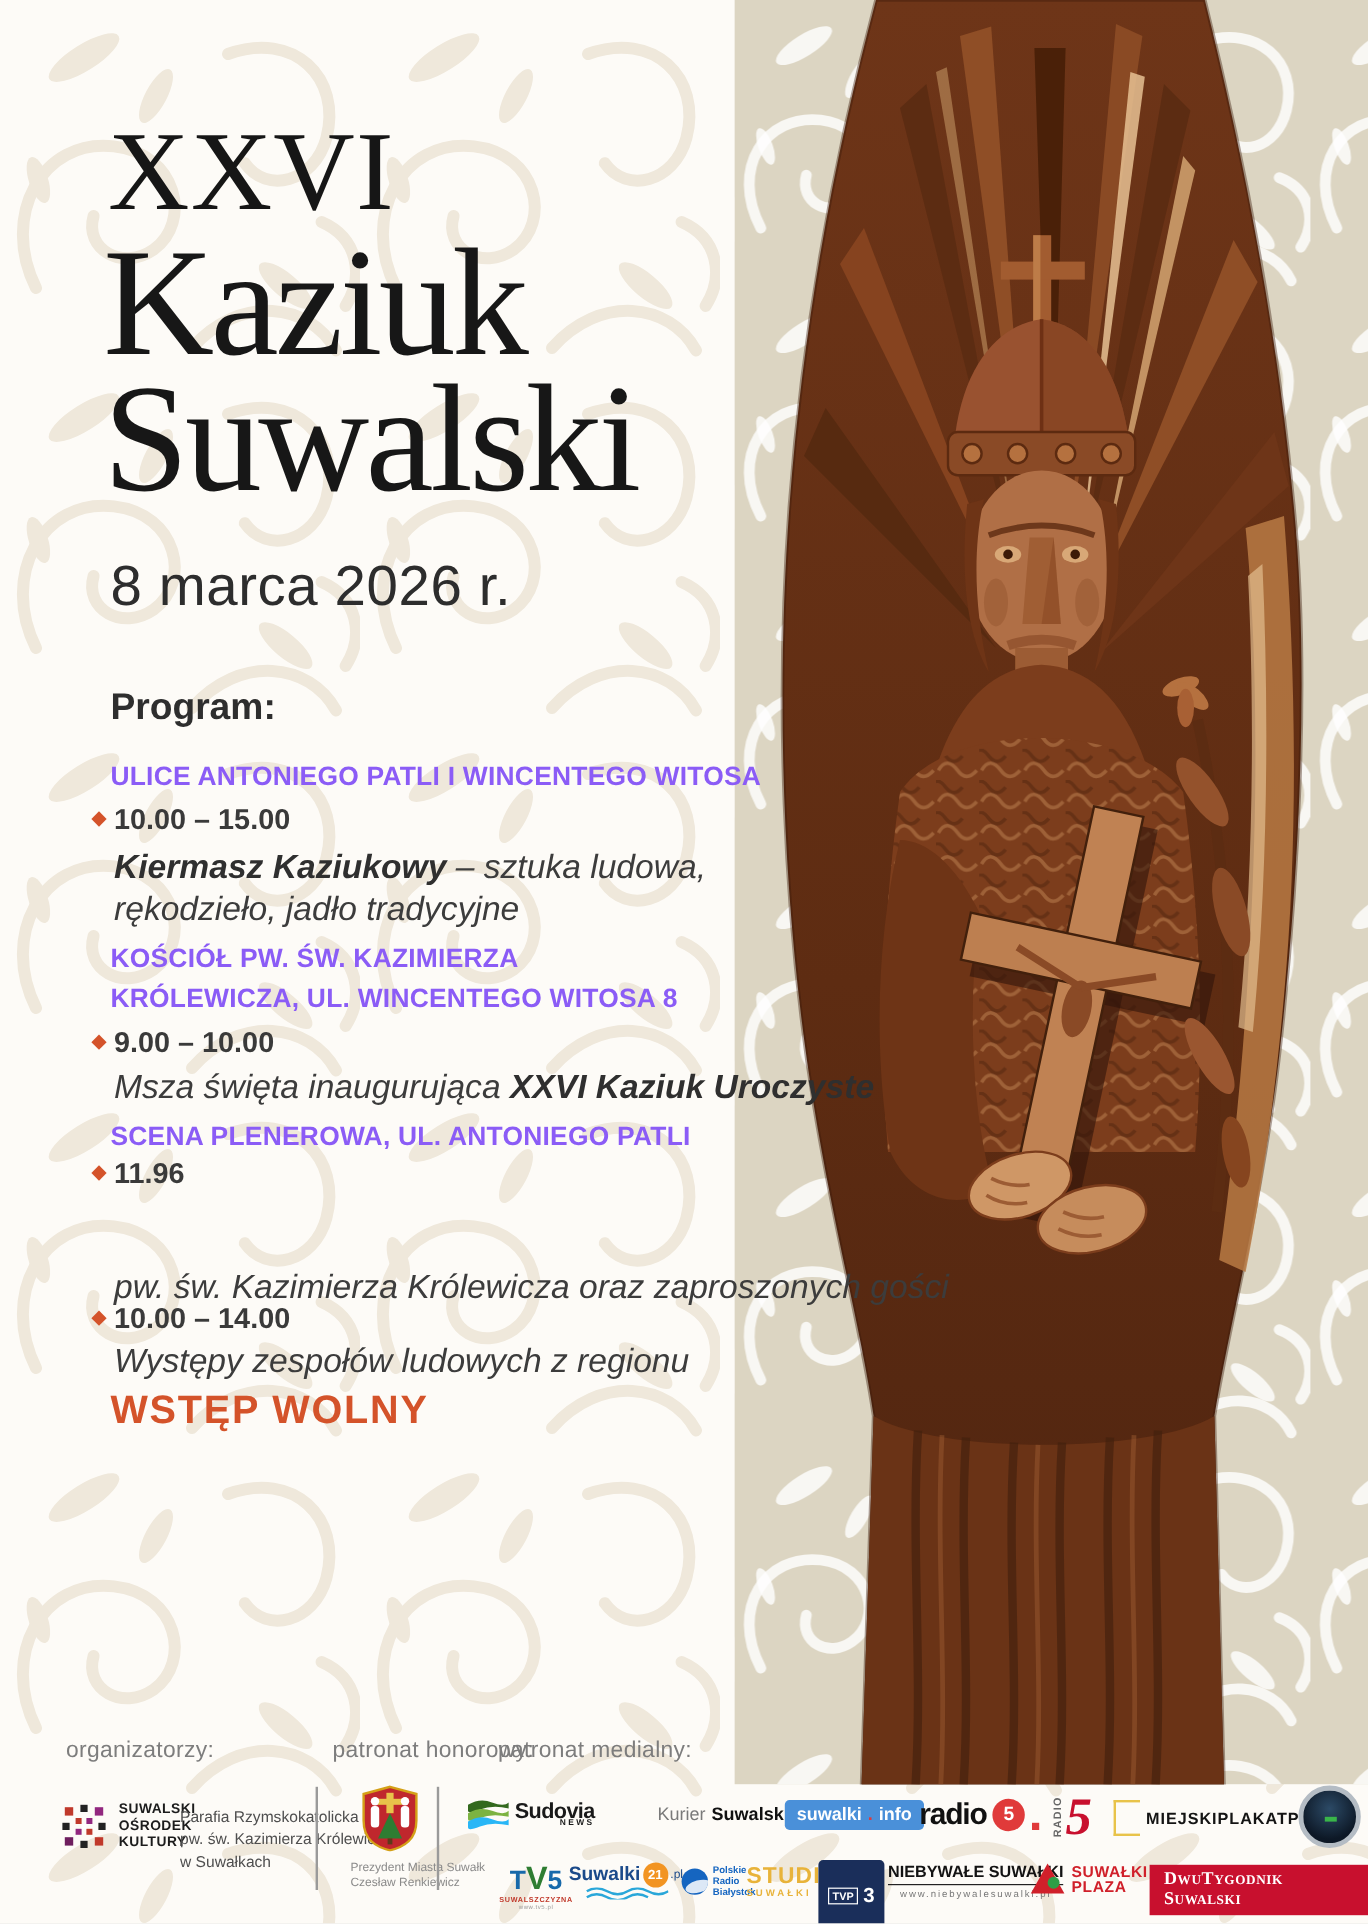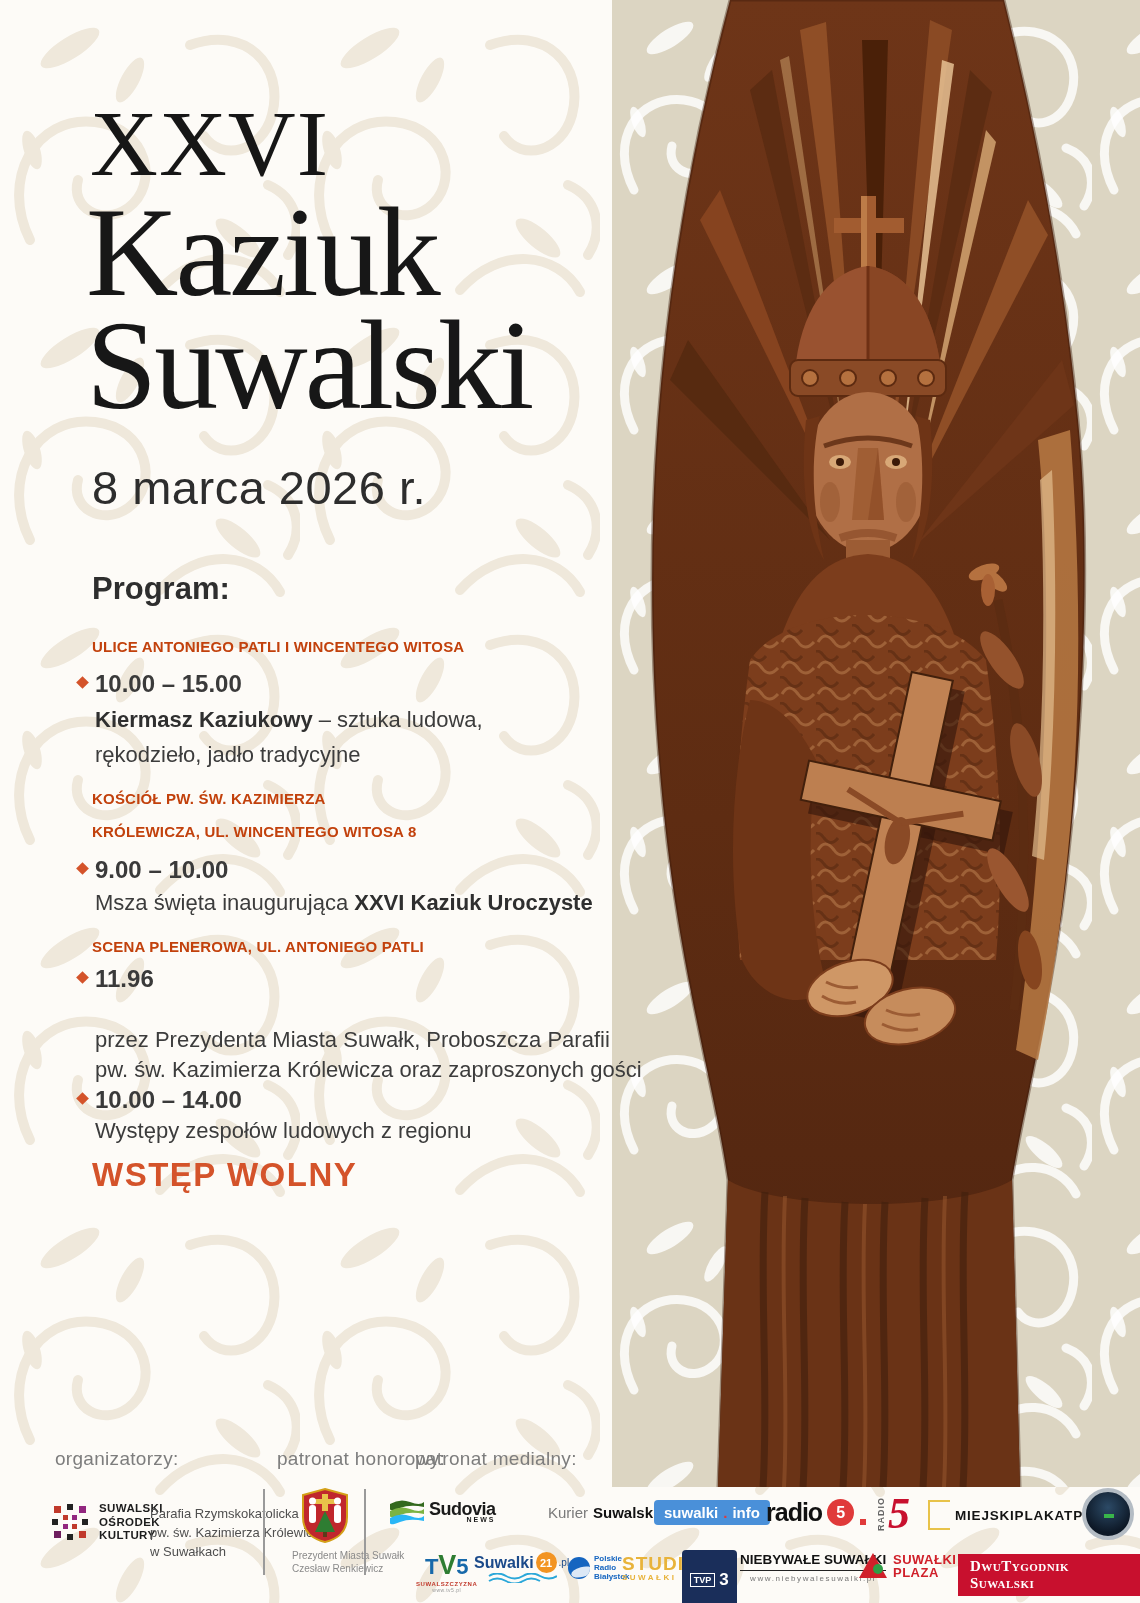--- a/index.html
+++ b/index.html
@@ -11,24 +11,24 @@
   .bg-svg{position:absolute;top:0;left:0;}
   .right-band{position:absolute;left:612px;top:0;width:528px;height:1487px;}
   .statue{position:absolute;left:600px;top:0;width:540px;height:1487px;}
 
   
   .abs{position:absolute;}
   .edition{left:90px;top:96px;font-family:"Liberation Serif",serif;font-size:94px;line-height:1;color:#161616;letter-spacing:1px;}
   .title{left:86px;top:196px;font-family:"Liberation Serif",serif;font-size:128px;line-height:113px;color:#171717;letter-spacing:-3px;}
   .date{left:92px;top:460px;font-size:47px;color:#2d2d2d;letter-spacing:.5px;}
   .program-label{left:92px;top:571px;font-size:31px;font-weight:bold;color:#2e2e2e;}
-  .venue{left:92px;font-size:15px;font-weight:bold;color:#c2410c;line-height:33px;letter-spacing:.2px;}
+  .venue{left:92px;font-size:22px;font-weight:bold;color:#8b5cf6;line-height:33px;letter-spacing:.2px;}
   .time-row{left:95px;font-size:24px;font-weight:bold;color:#3a3a3a;}
   .diamond{position:absolute;left:-17px;top:8px;width:9px;height:9px;background:#d4532a;transform:rotate(45deg);}
-  .desc{left:95px;font-size:22px;color:#3c3c3c;}
+  .desc{left:95px;font-size:28px;color:#3c3c3c;font-style:italic;}
   .desc .b{font-weight:bold;color:#2f2f2f;}
   .free-entry{left:92px;top:1156px;font-size:33px;font-weight:bold;color:#d4532a;letter-spacing:1.5px;}
 
   
   .flabel{top:1448px;font-size:19px;color:#7d7d7d;letter-spacing:.3px;}
   .vdiv{position:absolute;top:1489px;width:2px;height:86px;background:#9a9a9a;}
   .sok{left:50px;top:1502px;display:flex;align-items:center;gap:9px;}
   .sok-text{font-size:11.5px;font-weight:bold;color:#1c1c1c;line-height:13.5px;letter-spacing:.4px;}
   .parish{left:150px;top:1504px;font-size:13px;color:#4f4f4f;line-height:19px;}
   .crest-wrap{left:292px;top:1487px;width:60px;text-align:center;}
@@ -248,21 +248,20 @@
   </div>
   <div class="abs desc" style="top:890px">
     <span>Msza święta inaugurująca </span><span class="b">XXVI Kaziuk Uroczyste</span>
   </div>
 
   <div class="abs venue" style="top:930px">SCENA PLENEROWA, UL. ANTONIEGO PATLI</div>
   <div class="abs time-row" style="top:965px">
     <span class="diamond"></span>
     <span>11.96</span>
   </div>
-  <div class="abs desc" style="top:1027px">przez Prezydenta Miasta Suwałk, Proboszcza Parafii</div>
   <div class="abs desc" style="top:1057px">pw. św. Kazimierza Królewicza oraz zaproszonych gości</div>
   <div class="abs time-row" style="top:1086px">
     <span class="diamond"></span>
     <span>10.00 – 14.00</span>
   </div>
   <div class="abs desc" style="top:1118px">Występy zespołów ludowych z regionu</div>
 
   <div class="abs free-entry">WSTĘP WOLNY</div>
 
   <div class="abs flabel" style="left:55px">organizatorzy:</div>

